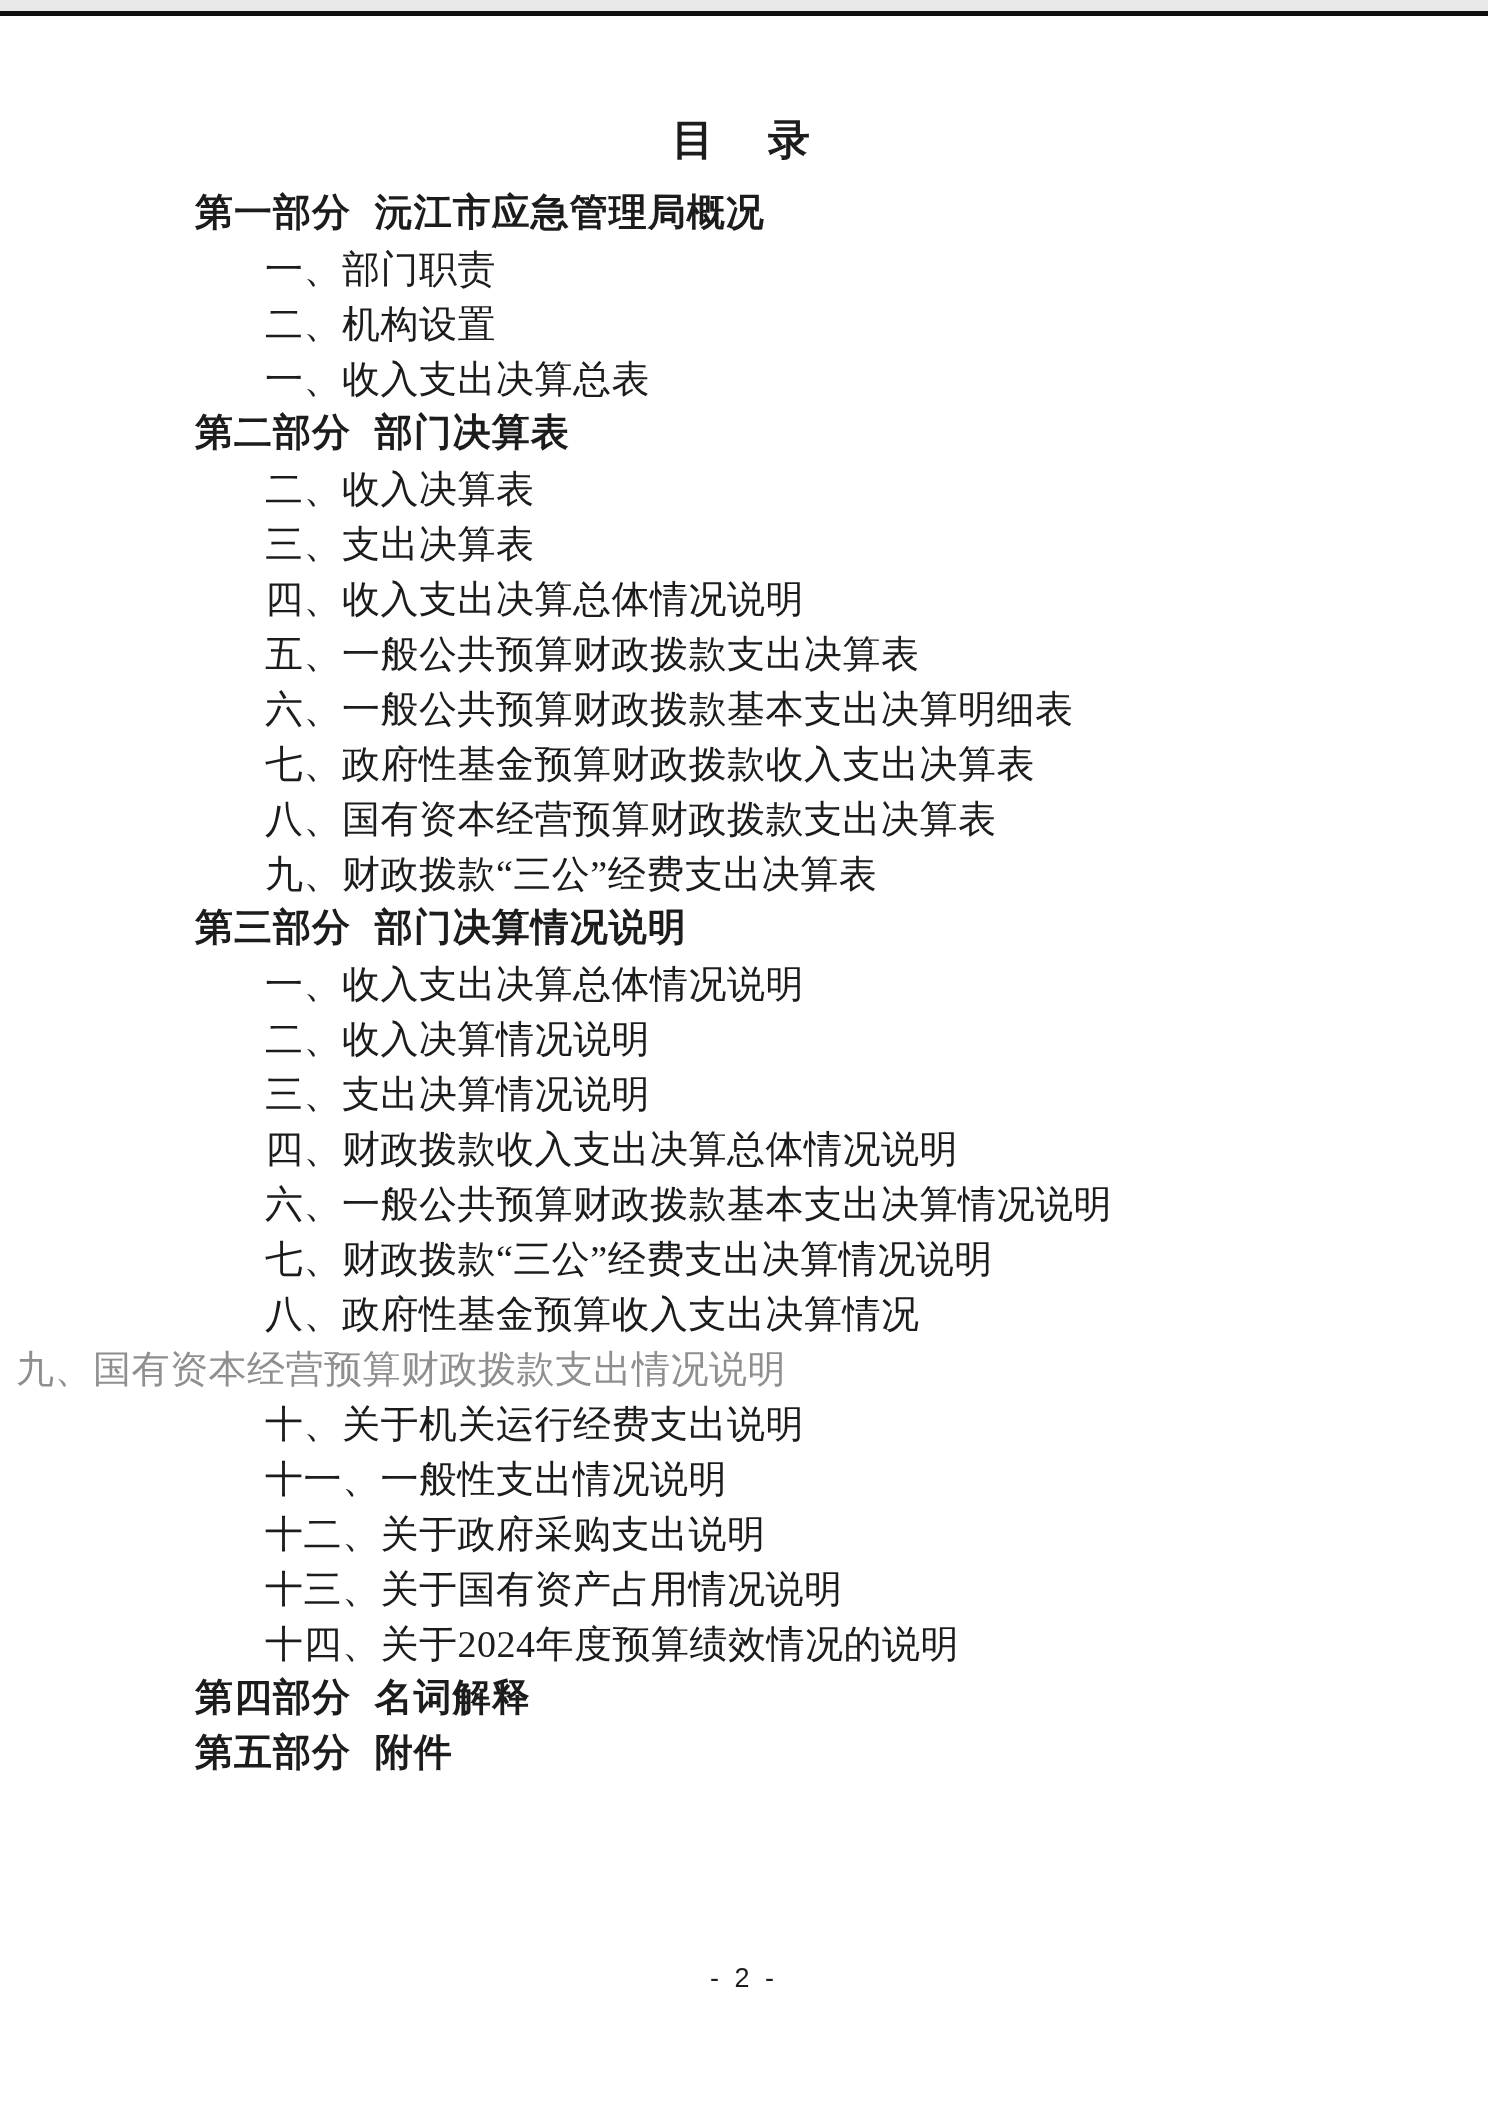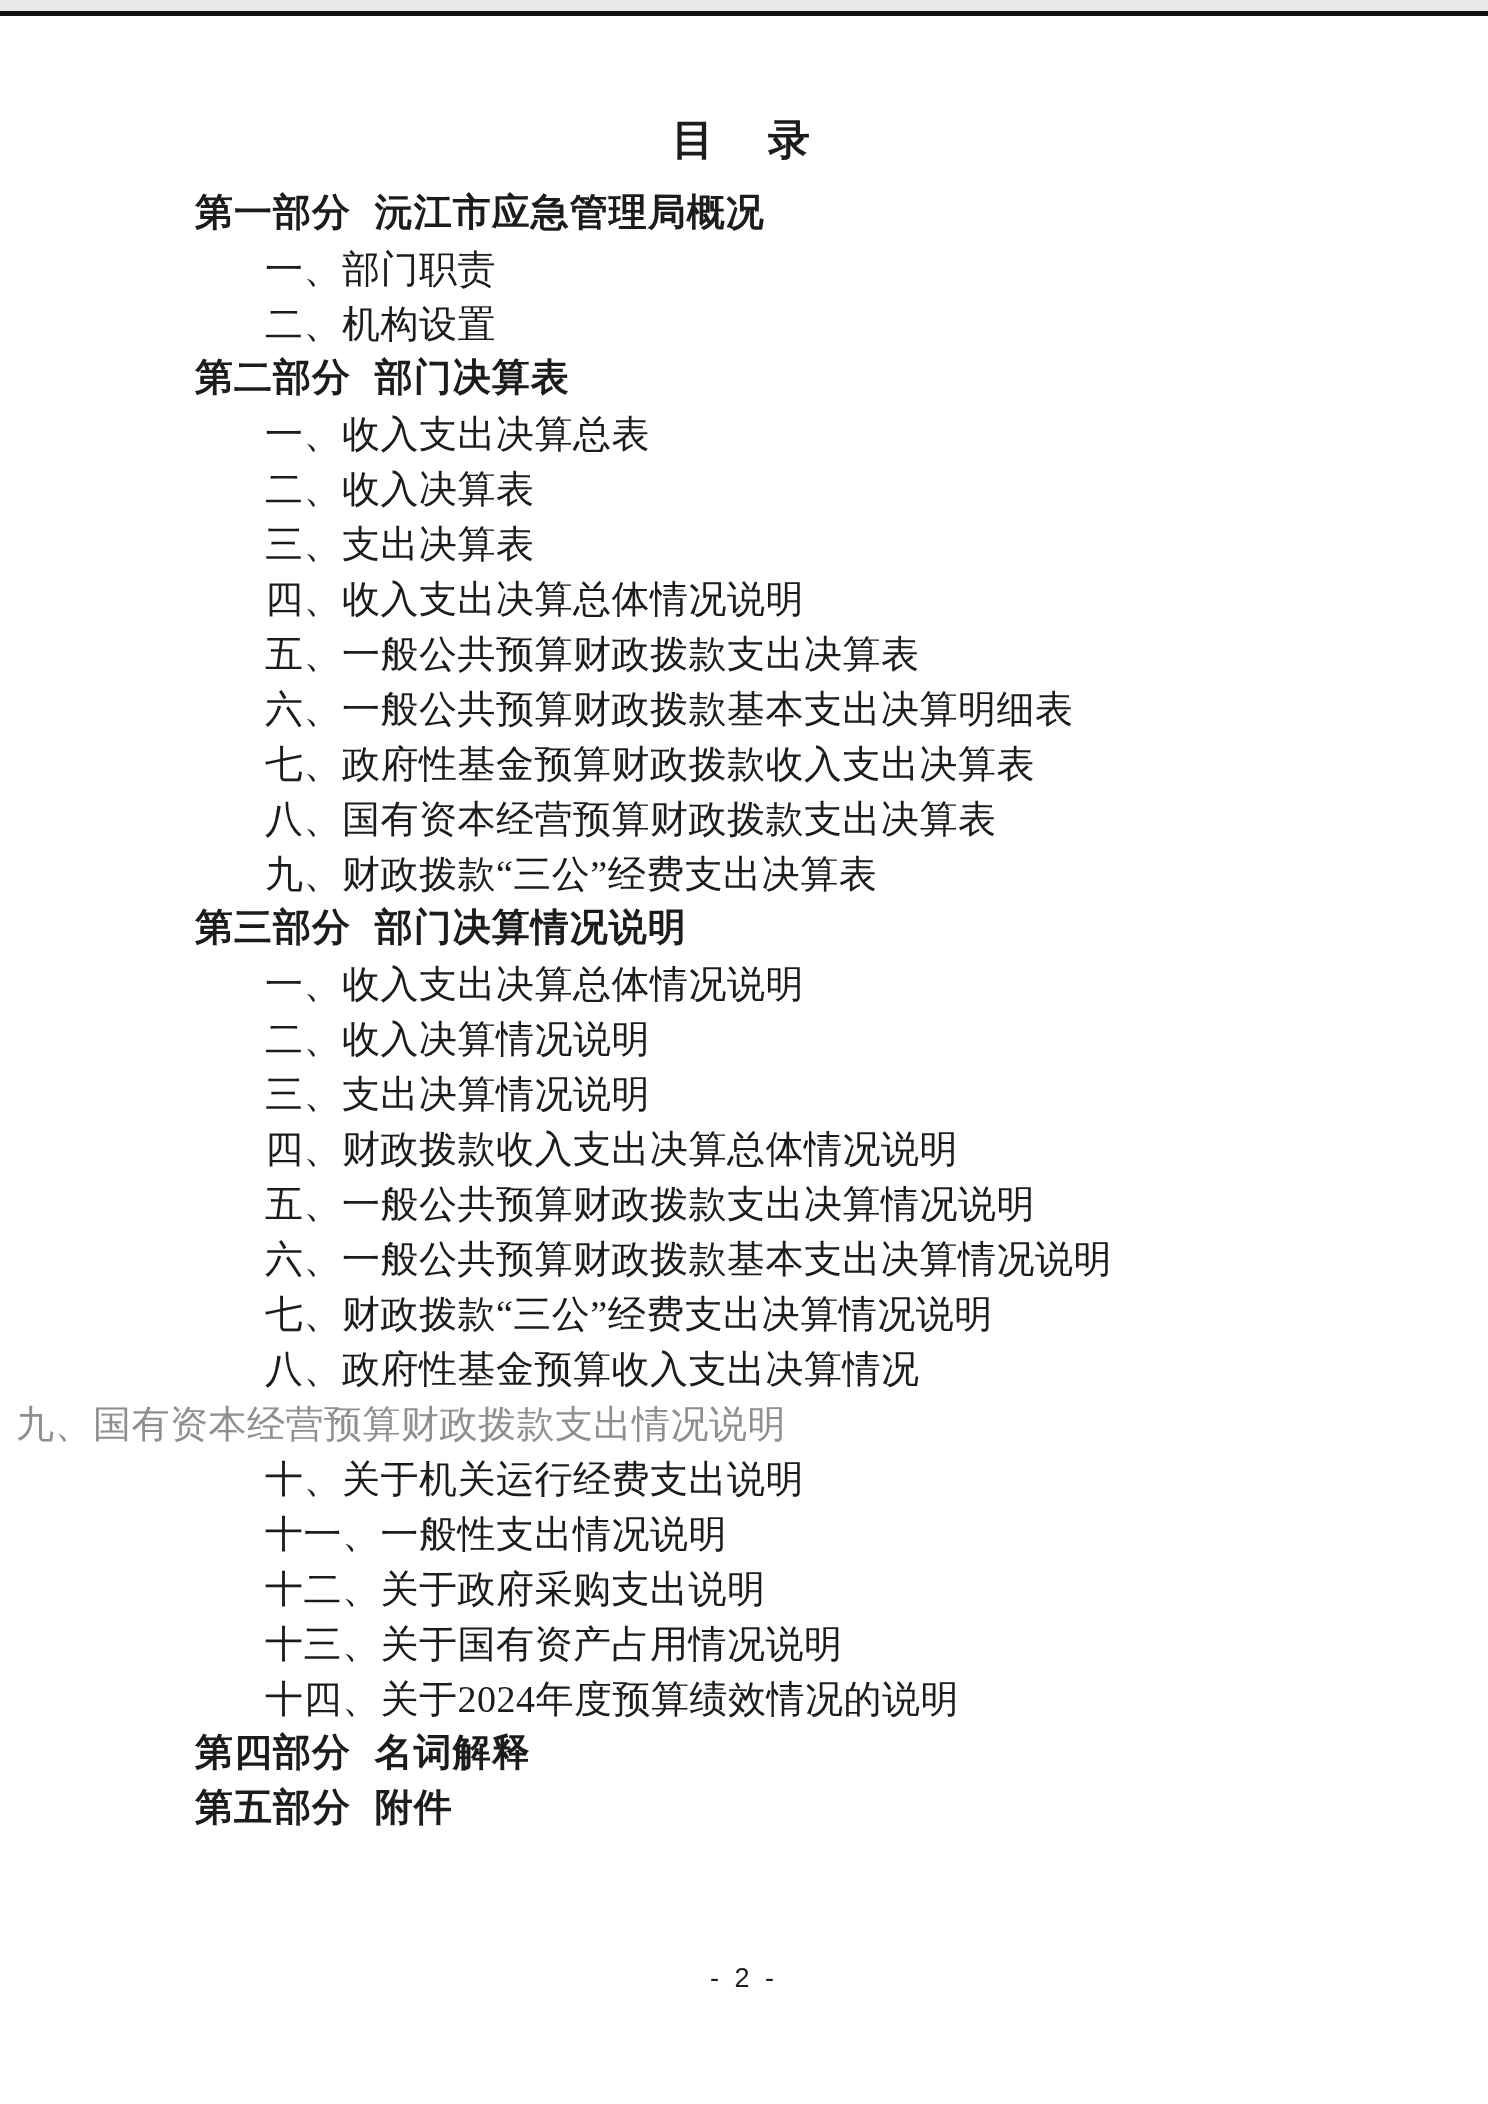--- a/index.html
+++ b/index.html
@@ -80,36 +80,35 @@
 
 <div class="page" style="--text-color: #1c1c1c; --muted-color: #8f8f8f;">
   <div class="top-edge"></div>
 
   <h1 class="doc-title">目　录</h1>
 
   <div class="toc">
       <div class="row heading">第一部分 沅江市应急管理局概况</div>
       <div class="row item">一、部门职责</div>
       <div class="row item">二、机构设置</div>
+      <div class="row item">一、收入支出决算总表</div>
       <div class="row heading">第二部分 部门决算表</div>
-      <div class="row item">一、收入支出决算总表</div>
       <div class="row item">二、收入决算表</div>
       <div class="row item">三、支出决算表</div>
       <div class="row item">四、收入支出决算总体情况说明</div>
       <div class="row item">五、一般公共预算财政拨款支出决算表</div>
       <div class="row item">六、一般公共预算财政拨款基本支出决算明细表</div>
       <div class="row item">七、政府性基金预算财政拨款收入支出决算表</div>
       <div class="row item">八、国有资本经营预算财政拨款支出决算表</div>
       <div class="row item">九、财政拨款“三公”经费支出决算表</div>
       <div class="row heading">第三部分 部门决算情况说明</div>
       <div class="row item">一、收入支出决算总体情况说明</div>
       <div class="row item">二、收入决算情况说明</div>
       <div class="row item">三、支出决算情况说明</div>
       <div class="row item">四、财政拨款收入支出决算总体情况说明</div>
-      <div class="row item">五、一般公共预算财政拨款支出决算情况说明</div>
       <div class="row item">六、一般公共预算财政拨款基本支出决算情况说明</div>
       <div class="row item">七、财政拨款“三公”经费支出决算情况说明</div>
       <div class="row item">八、政府性基金预算收入支出决算情况</div>
       <div class="row item muted">九、国有资本经营预算财政拨款支出情况说明</div>
       <div class="row item">十、关于机关运行经费支出说明</div>
       <div class="row item">十一、一般性支出情况说明</div>
       <div class="row item">十二、关于政府采购支出说明</div>
       <div class="row item">十三、关于国有资产占用情况说明</div>
       <div class="row item">十四、关于2024年度预算绩效情况的说明</div>
       <div class="row heading">第四部分 名词解释</div>

